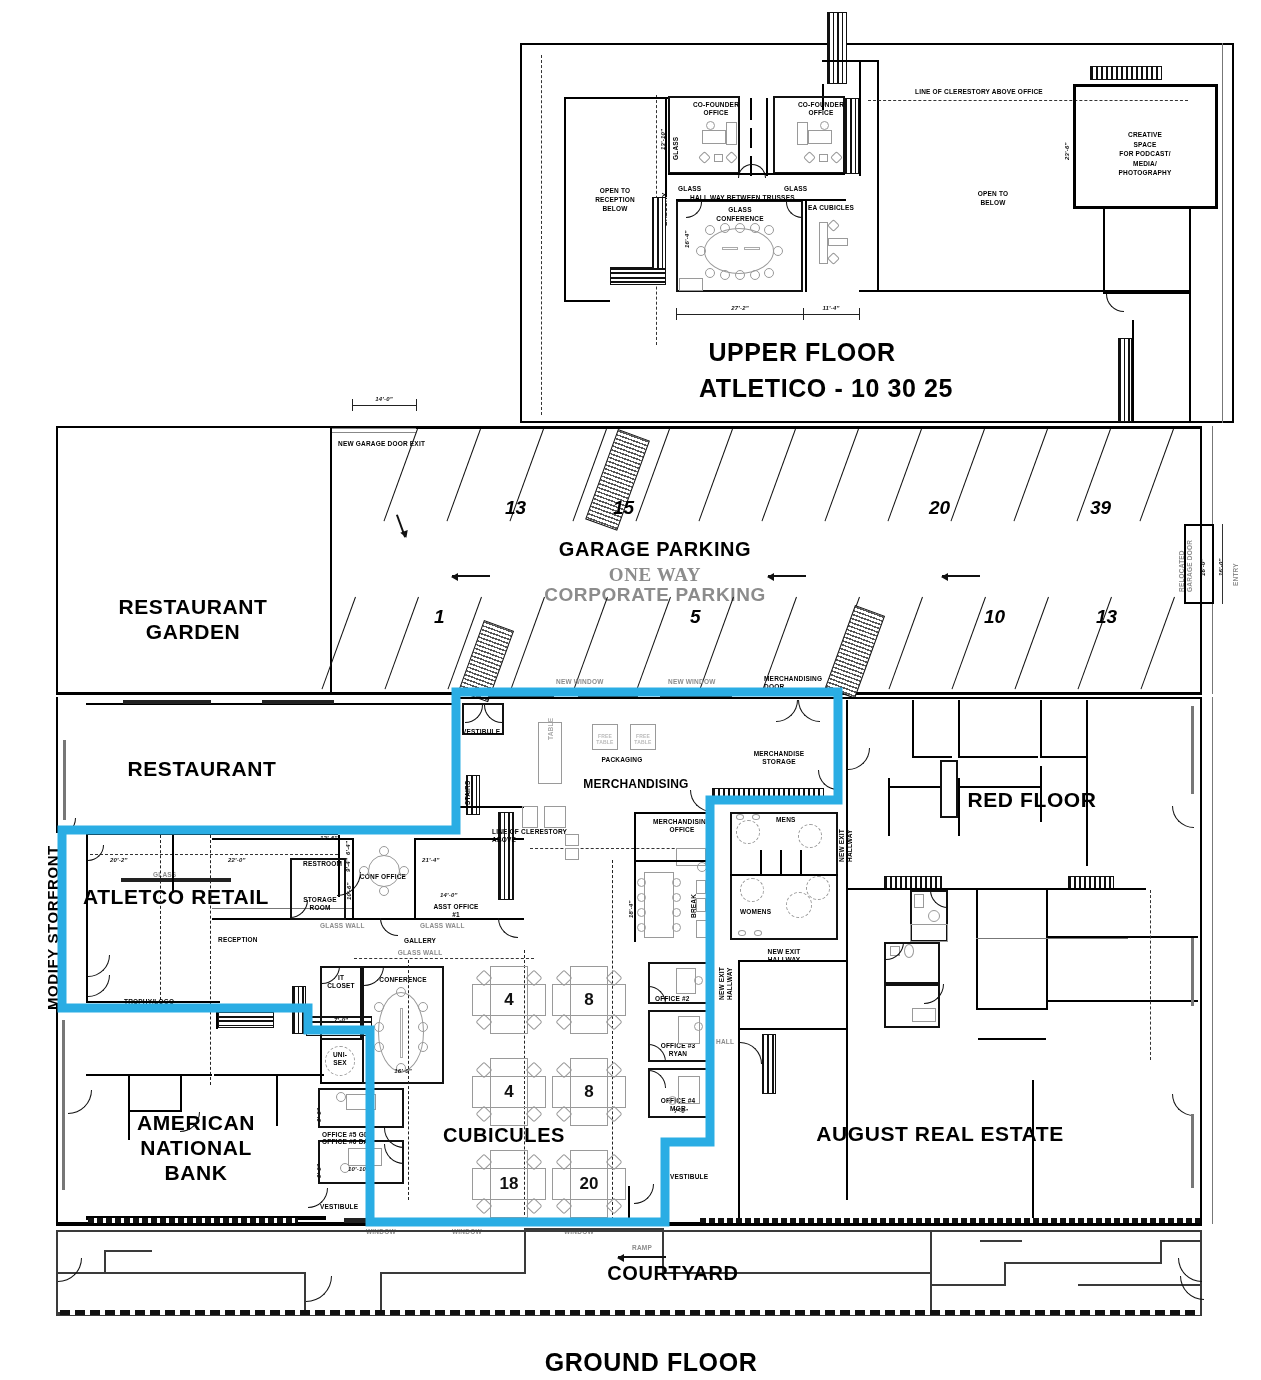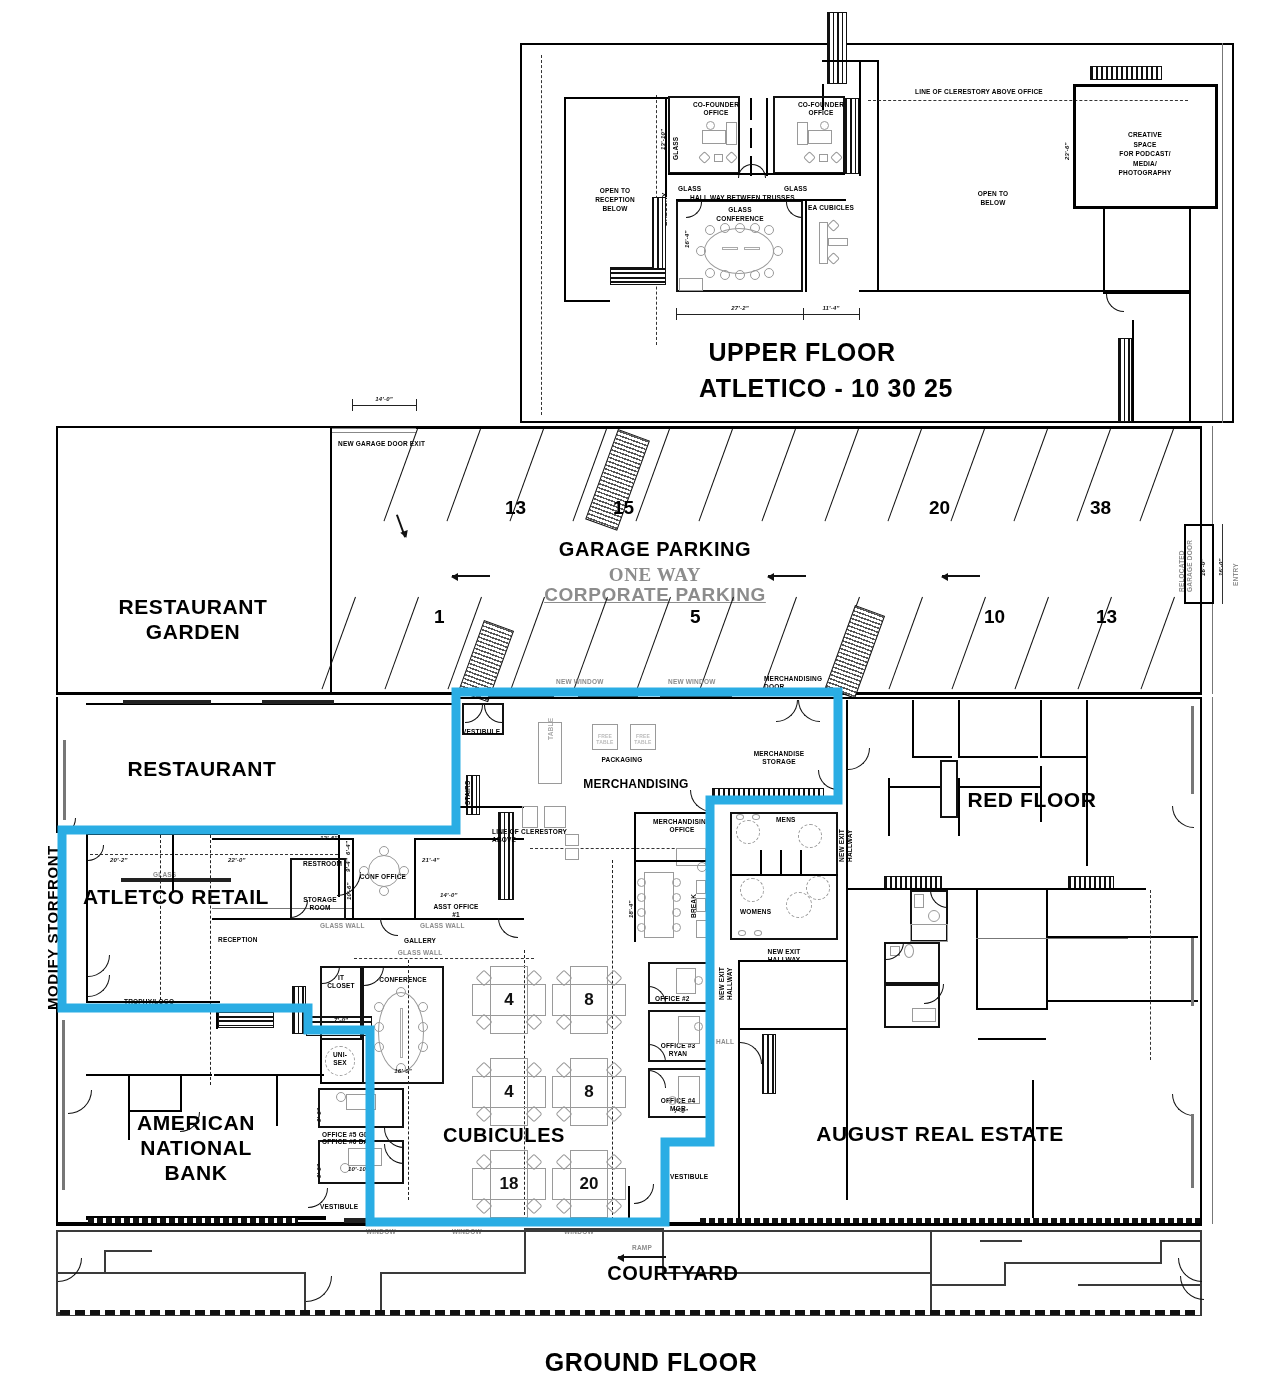--- a/index.html
+++ b/index.html
@@ -15,21 +15,21 @@
   .lbl{position:absolute;white-space:nowrap;letter-spacing:.2px;}
   .big{font-weight:bold;font-size:21px;letter-spacing:.6px;}
   .big2{font-weight:bold;font-size:19px;letter-spacing:.6px;}
   .mid{font-weight:bold;font-size:15px;}
   .sml2{font-weight:bold;font-size:6.5px;letter-spacing:.2px;}
   .dim{font-weight:bold;font-size:6px;font-style:italic;color:#111;}
   .grey{color:#8c8c8c;}
   .ctr{text-align:center;transform:translateX(-50%);}
 
   
-  .pnum{position:absolute;font-weight:bold;font-size:19px;}
+  .pnum{position:absolute;font-weight:bold;font-size:19px;font-style:italic;}
 
   
   .stripe{position:absolute;width:1px;background:#111;transform-origin:top center;}
   
   .stair{position:absolute;background:
       repeating-linear-gradient(to bottom,#111 0 1.5px,#fff 1.5px 4.5px);
       border:1px solid #111;box-sizing:border-box;}
   .stairV{position:absolute;background:
       repeating-linear-gradient(to right,#111 0 1.5px,#fff 1.5px 4.5px);
       border:1px solid #111;box-sizing:border-box;}
@@ -218,27 +218,27 @@
     <div class="stripe" style="left:984px;top:429px;height:98px;transform:rotate(20deg);"></div>
     <div class="stripe" style="left:1047px;top:429px;height:98px;transform:rotate(20deg);"></div>
     <div class="stripe" style="left:1110px;top:429px;height:98px;transform:rotate(20deg);"></div>
     <div class="stripe" style="left:1173px;top:429px;height:98px;transform:rotate(20deg);"></div>
 
     <div class="stair" style="left:618px;top:429px;width:34px;height:96px;transform:rotate(20deg);transform-origin:top left;background:repeating-linear-gradient(to bottom,#555 0 1.5px,#fff 1.5px 4px);"></div>
 
     <div class="pnum" style="left:505px;top:497px;">13</div>
     <div class="pnum" style="left:613px;top:497px;">15</div>
     <div class="pnum" style="left:929px;top:497px;">20</div>
-    <div class="pnum" style="left:1090px;top:497px;">38</div>
+    <div class="pnum" style="left:1090px;top:497px;">39</div>
 
     <div class="arrow" style="left:389px;top:525px;width:24px;transform:rotate(250deg);"></div>
 
     <div class="lbl big2 ctr" style="left:655px;top:538px;font-size:20px;">GARAGE PARKING</div>
     <div class="lbl big2 ctr grey" style="left:655px;top:564px;font-size:19px;font-family:Liberation Serif, serif;">ONE WAY</div>
-    <div class="lbl big2 ctr grey" style="left:655px;top:584px;font-size:19px;text-decoration:underline;">CORPORATE PARKING</div>
+    <div class="lbl big2 ctr grey" style="left:655px;top:584px;font-size:19px;">CORPORATE PARKING</div>
 
     <div class="arrow" style="left:452px;top:575px;width:38px;"></div>
     <div class="arrow" style="left:768px;top:575px;width:38px;"></div>
     <div class="arrow" style="left:942px;top:575px;width:38px;"></div>
 
     <div class="stripe" style="left:355px;top:597px;height:98px;transform:rotate(20deg);"></div>
     <div class="stripe" style="left:418px;top:597px;height:98px;transform:rotate(20deg);"></div>
     <div class="stripe" style="left:481px;top:597px;height:98px;transform:rotate(20deg);"></div>
     <div class="stripe" style="left:544px;top:597px;height:98px;transform:rotate(20deg);"></div>
     <div class="stripe" style="left:607px;top:597px;height:98px;transform:rotate(20deg);"></div>

